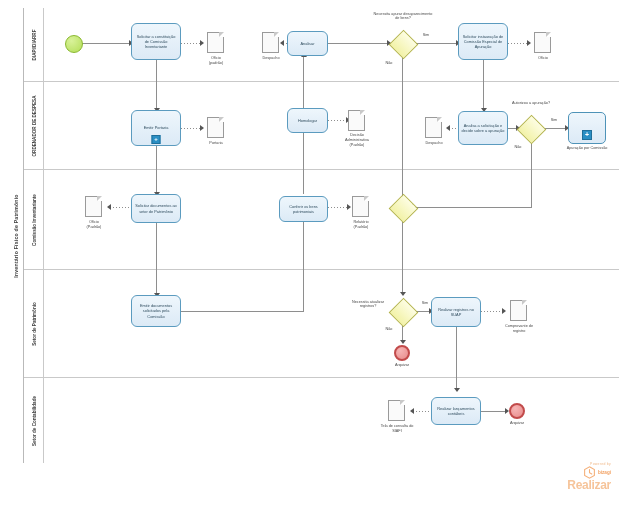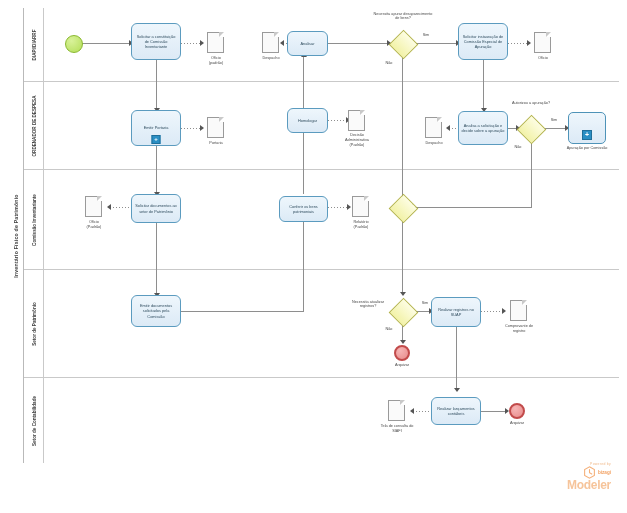--- a/index.html
+++ b/index.html
@@ -356,16 +356,16 @@
 
   <div class="wm">
     <div class="wm-top">Powered by</div>
     <div class="wm-row">
       <svg width="13" height="13" viewBox="0 0 24 24">
         <path d="M12 1.5 21 6.6v10.8L12 22.5 3 17.4V6.6z" fill="none" stroke="#f5b07a" stroke-width="2"></path>
         <path d="M12 6.5v6l4.2 2.4" fill="none" stroke="#f5b07a" stroke-width="2" stroke-linecap="round"></path>
       </svg>
       <span class="wm-bz">bizagi</span>
     </div>
-    <div class="wm-md">Modeler</div>
+    <div class="wm-md">Realizar</div>
   </div>
 
 </div>
 
 </body></html>

